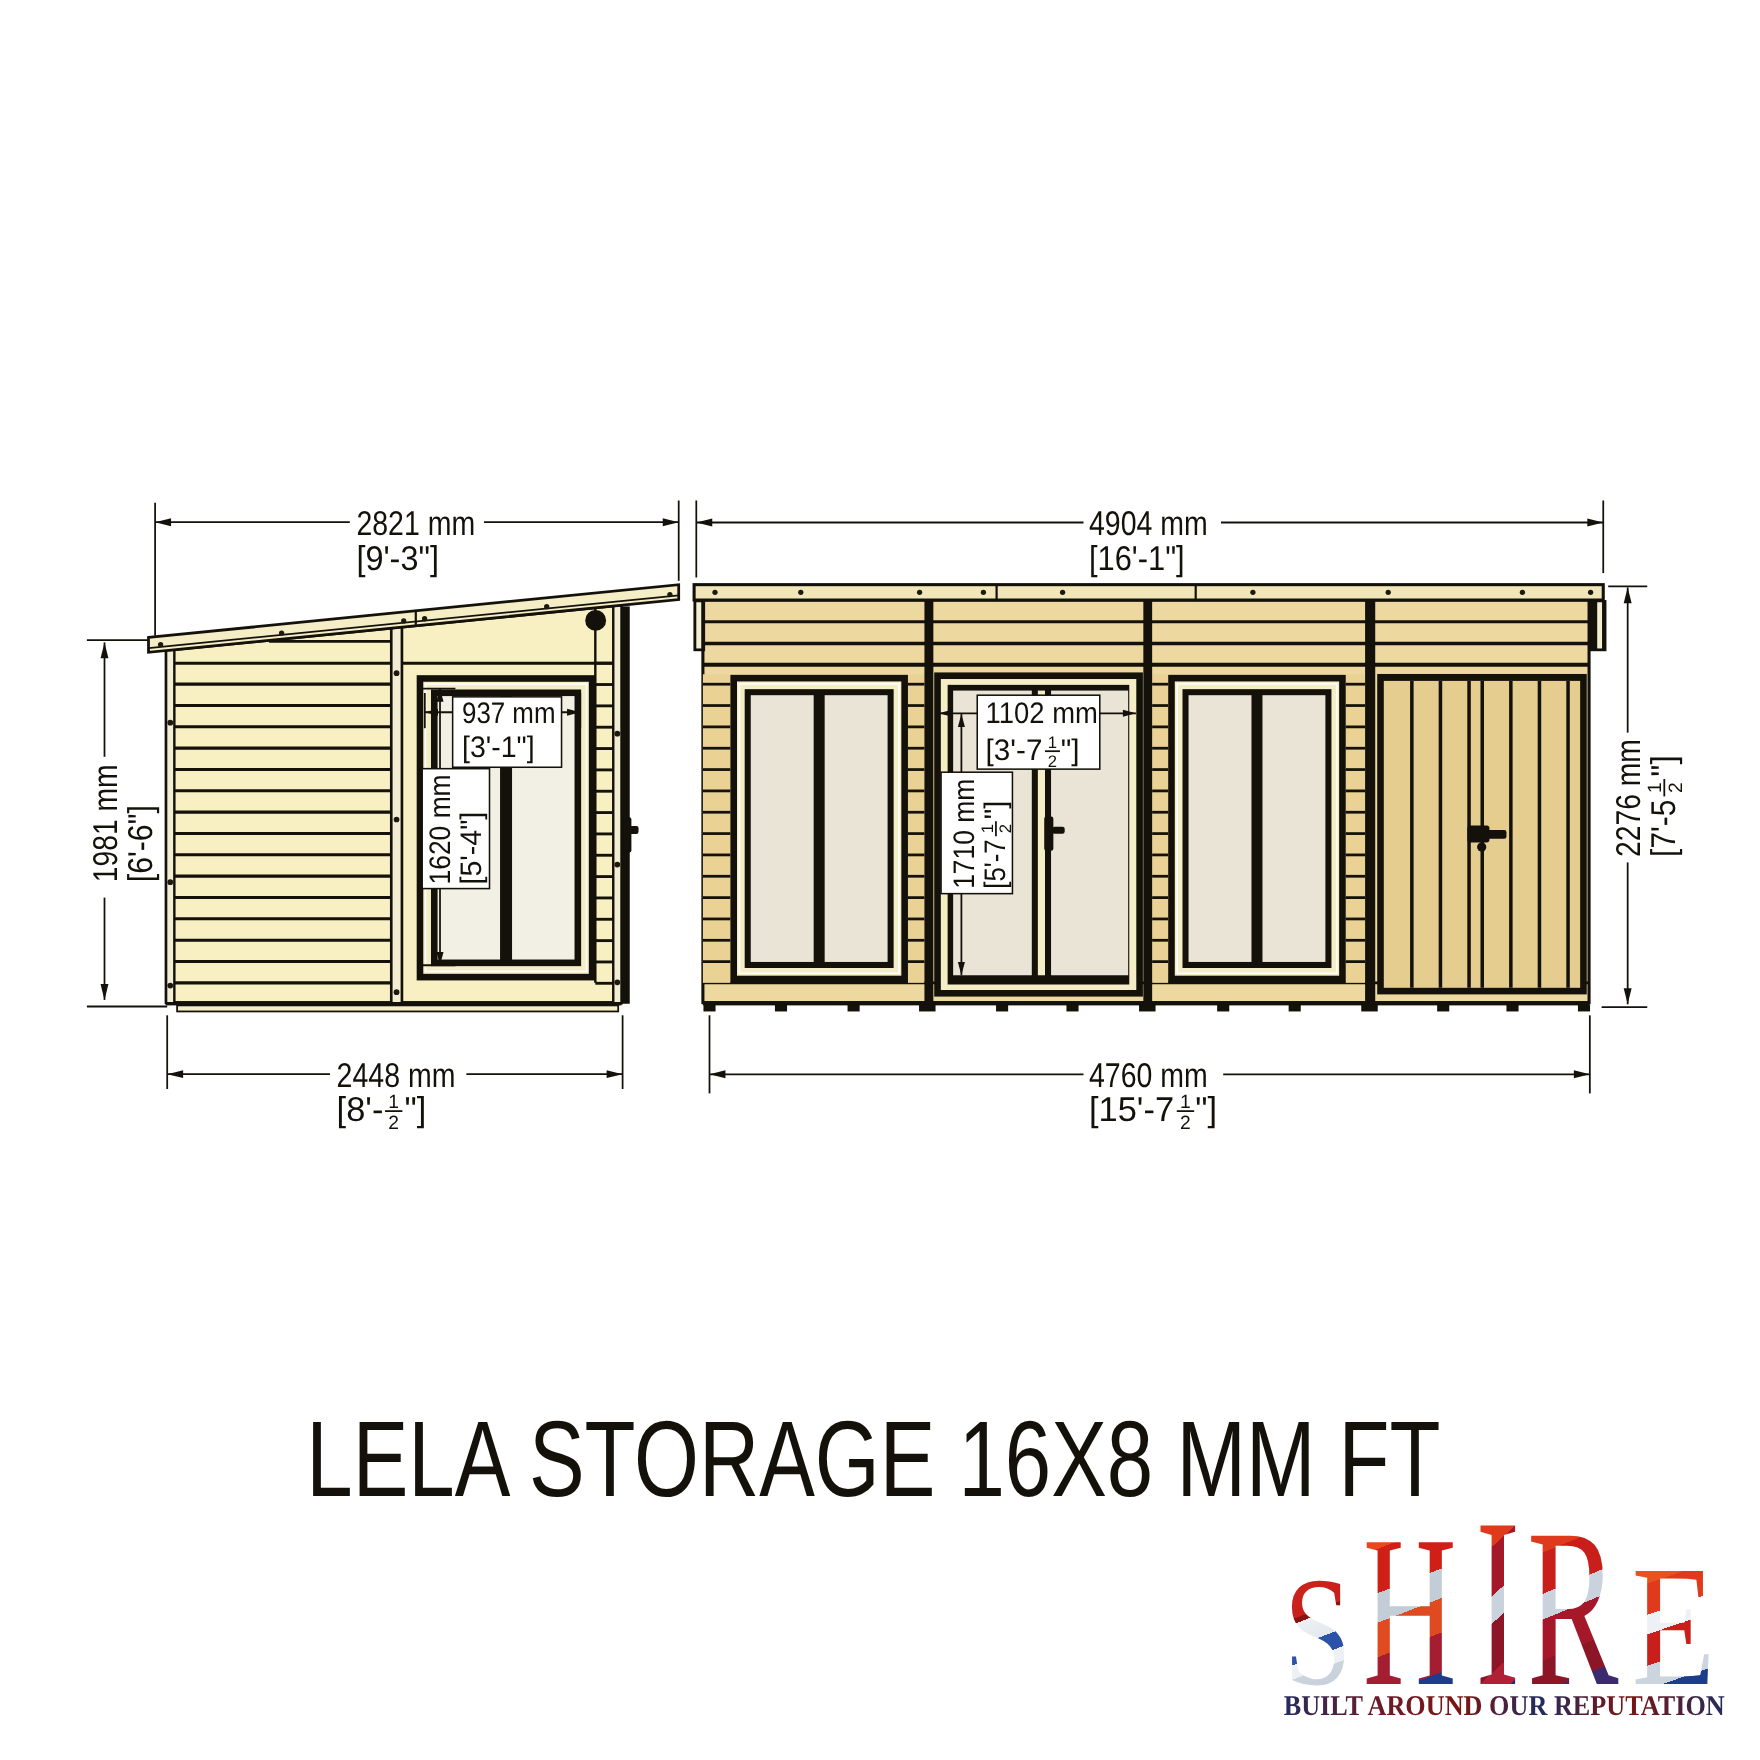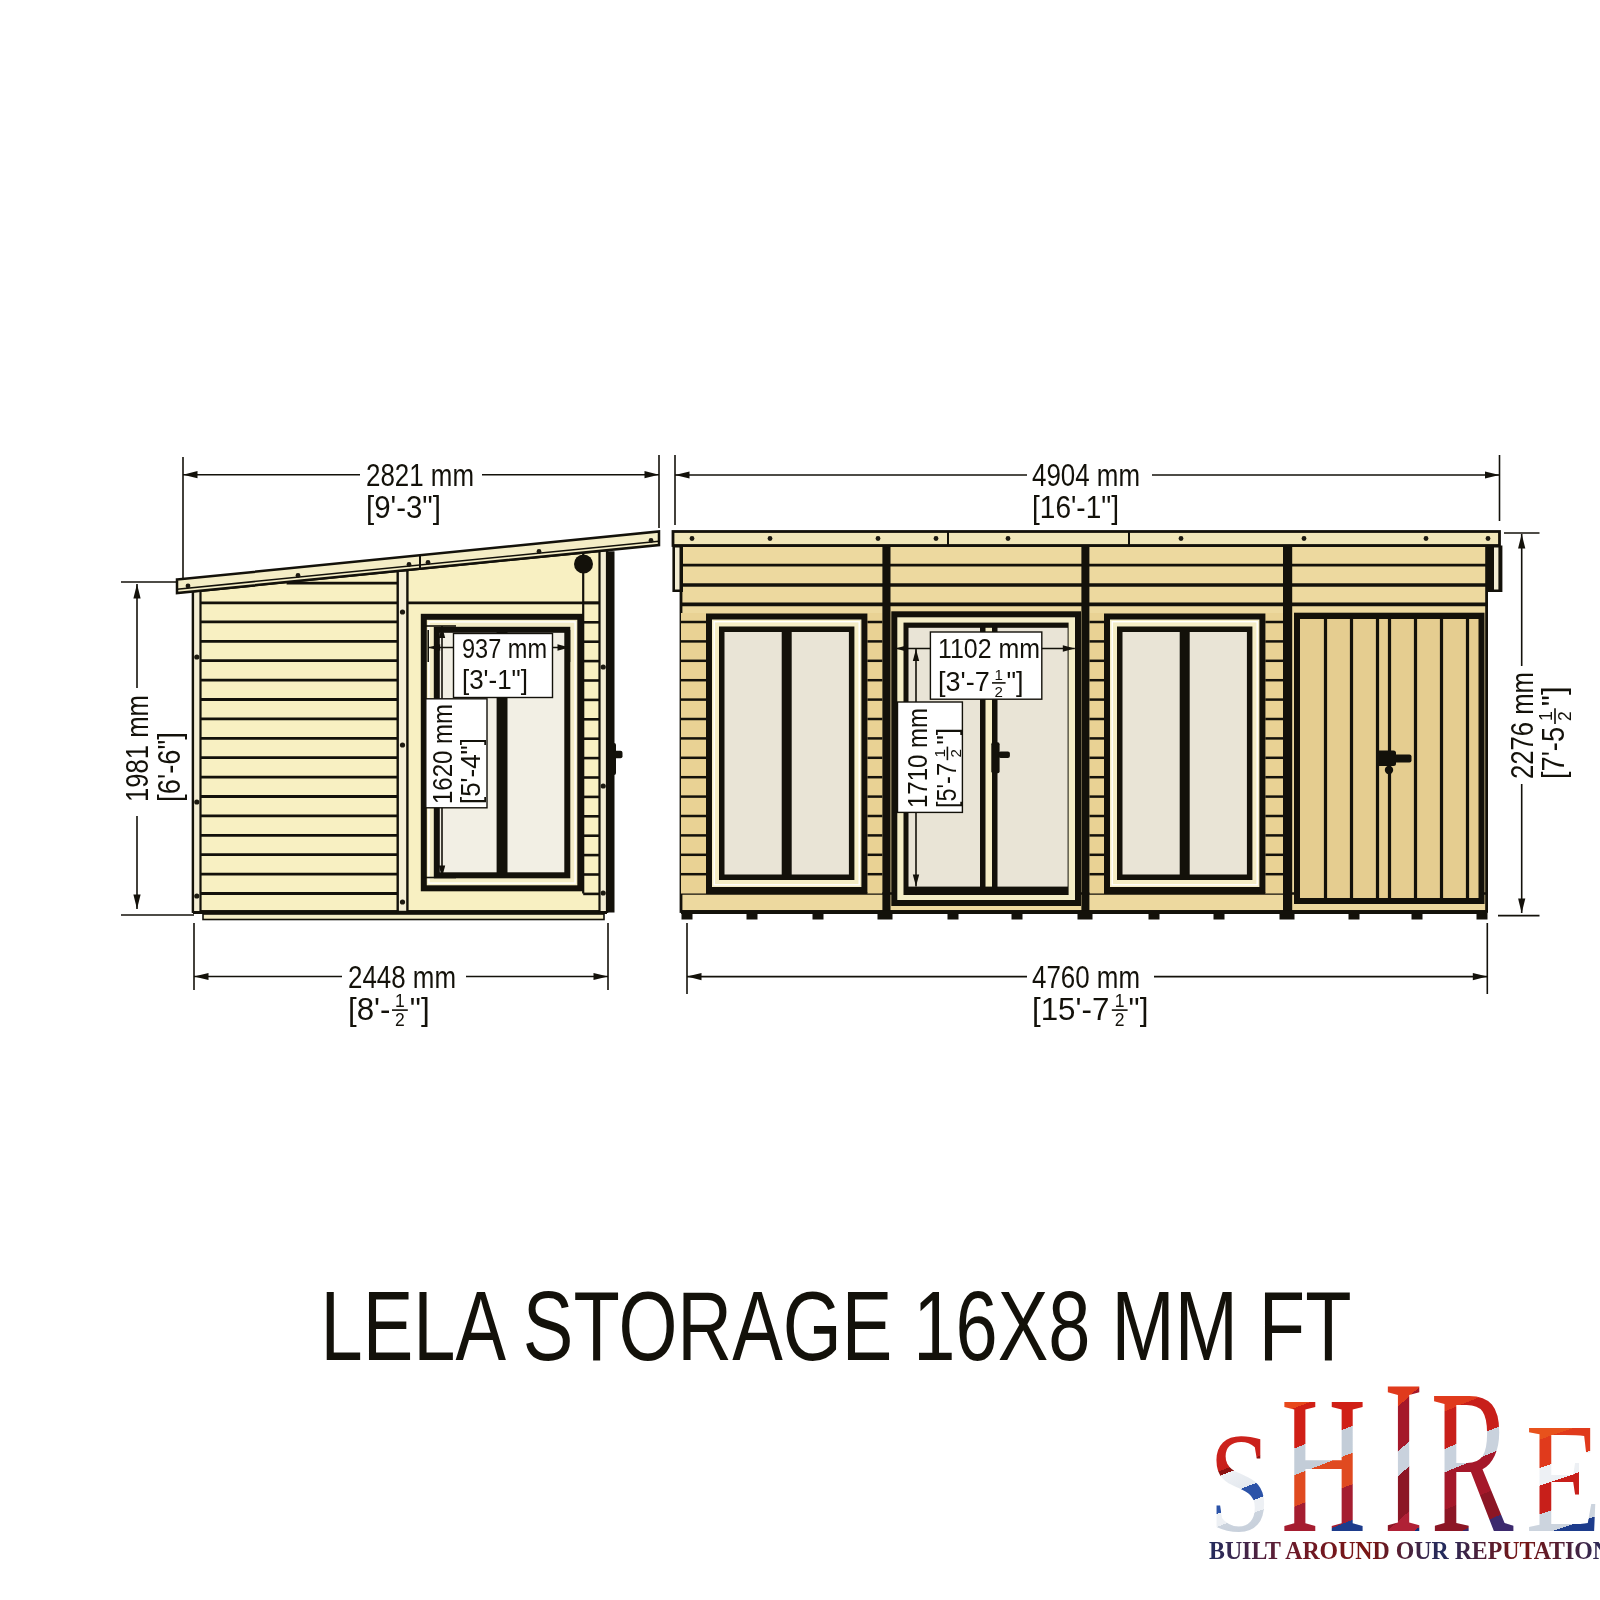--- a/index.html
+++ b/index.html
@@ -1,17 +1,17 @@
 <!DOCTYPE html>
 <html><head>
 <meta charset="utf-8">
 <title>LELA STORAGE 16X8</title>
 <style>
   html,body { margin:0; padding:0; background:#ffffff; }
-  #canvas { width:1459px; height:1600px; position:relative;padding-left:42px; }
+  #canvas { width:1459px; height:1600px; position:relative; }
 </style>
 </head>
 <body>
 <div id="canvas">
 <svg width="1600" height="1600" viewBox="0 0 1600 1600">
 
 <g>
 <line x1="141.0" y1="457.0" x2="141.0" y2="578.0" stroke="#13110a" stroke-width="1.6"></line>
 <line x1="617.0" y1="455.0" x2="617.0" y2="528.0" stroke="#13110a" stroke-width="1.6"></line>
 <line x1="141.0" y1="474.7" x2="318.0" y2="474.7" stroke="#13110a" stroke-width="1.6"></line>

